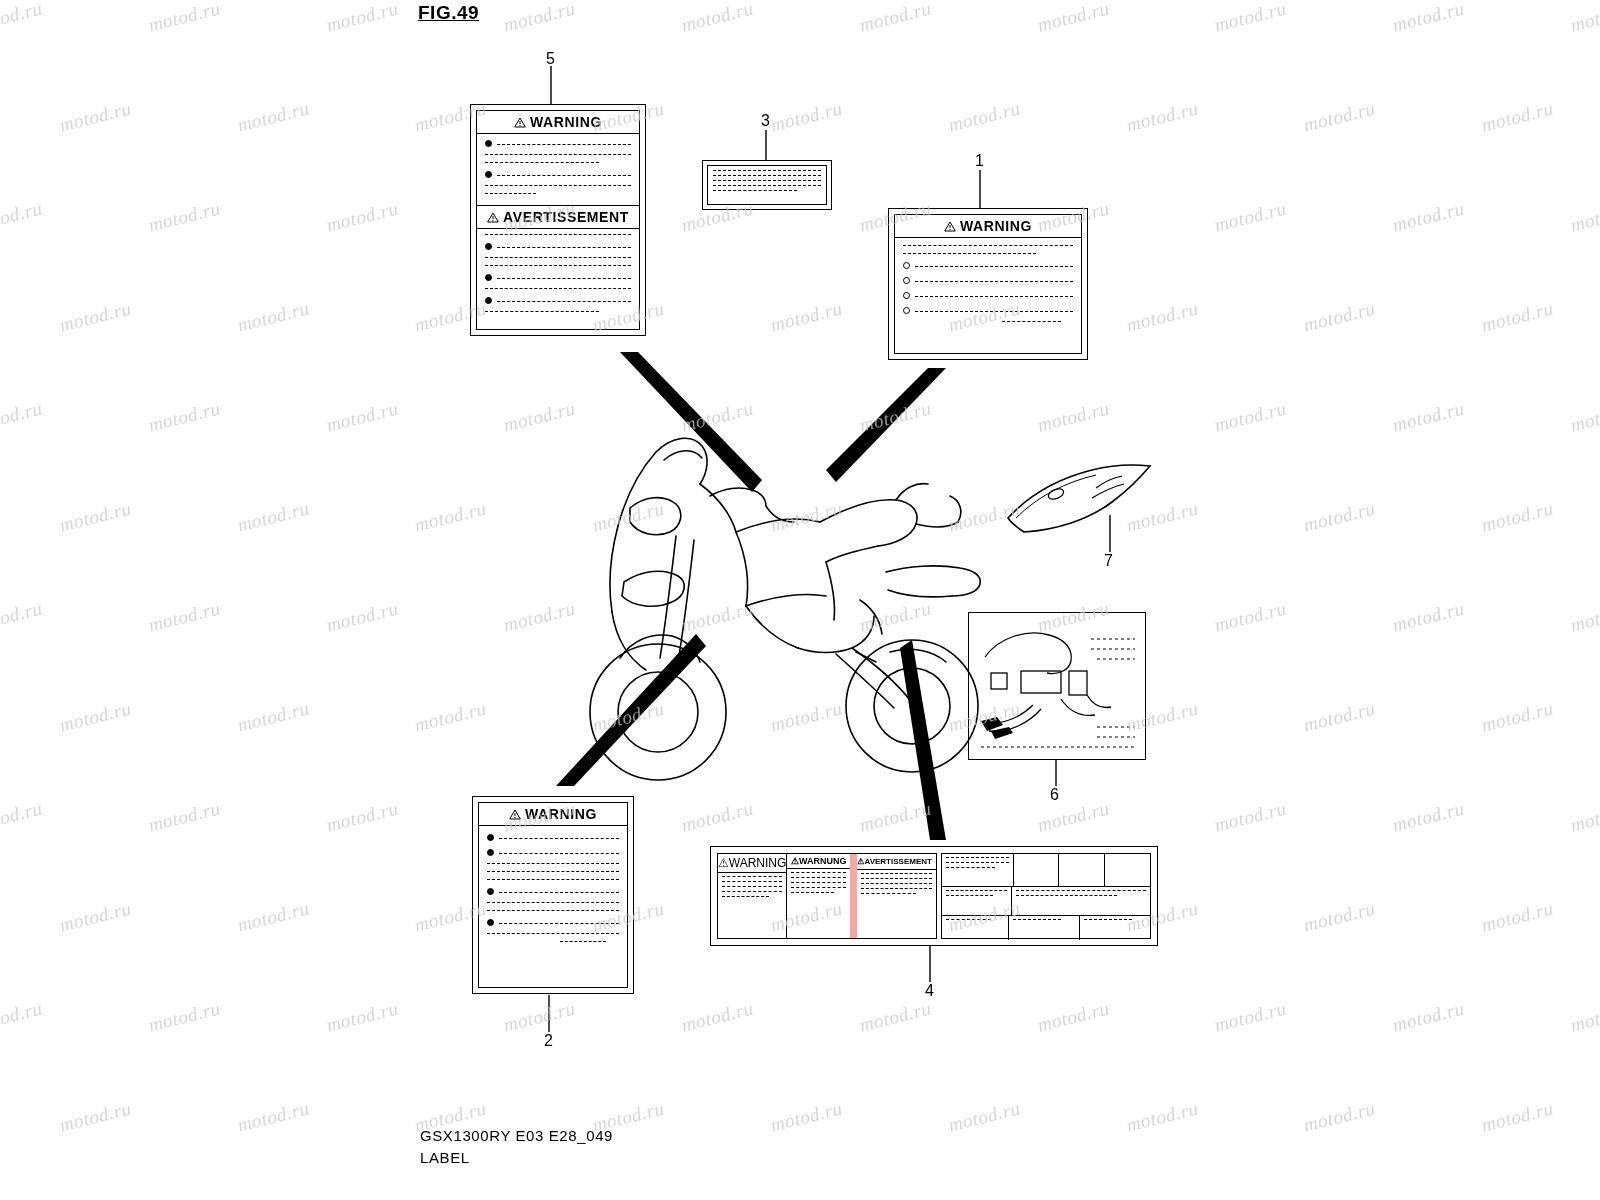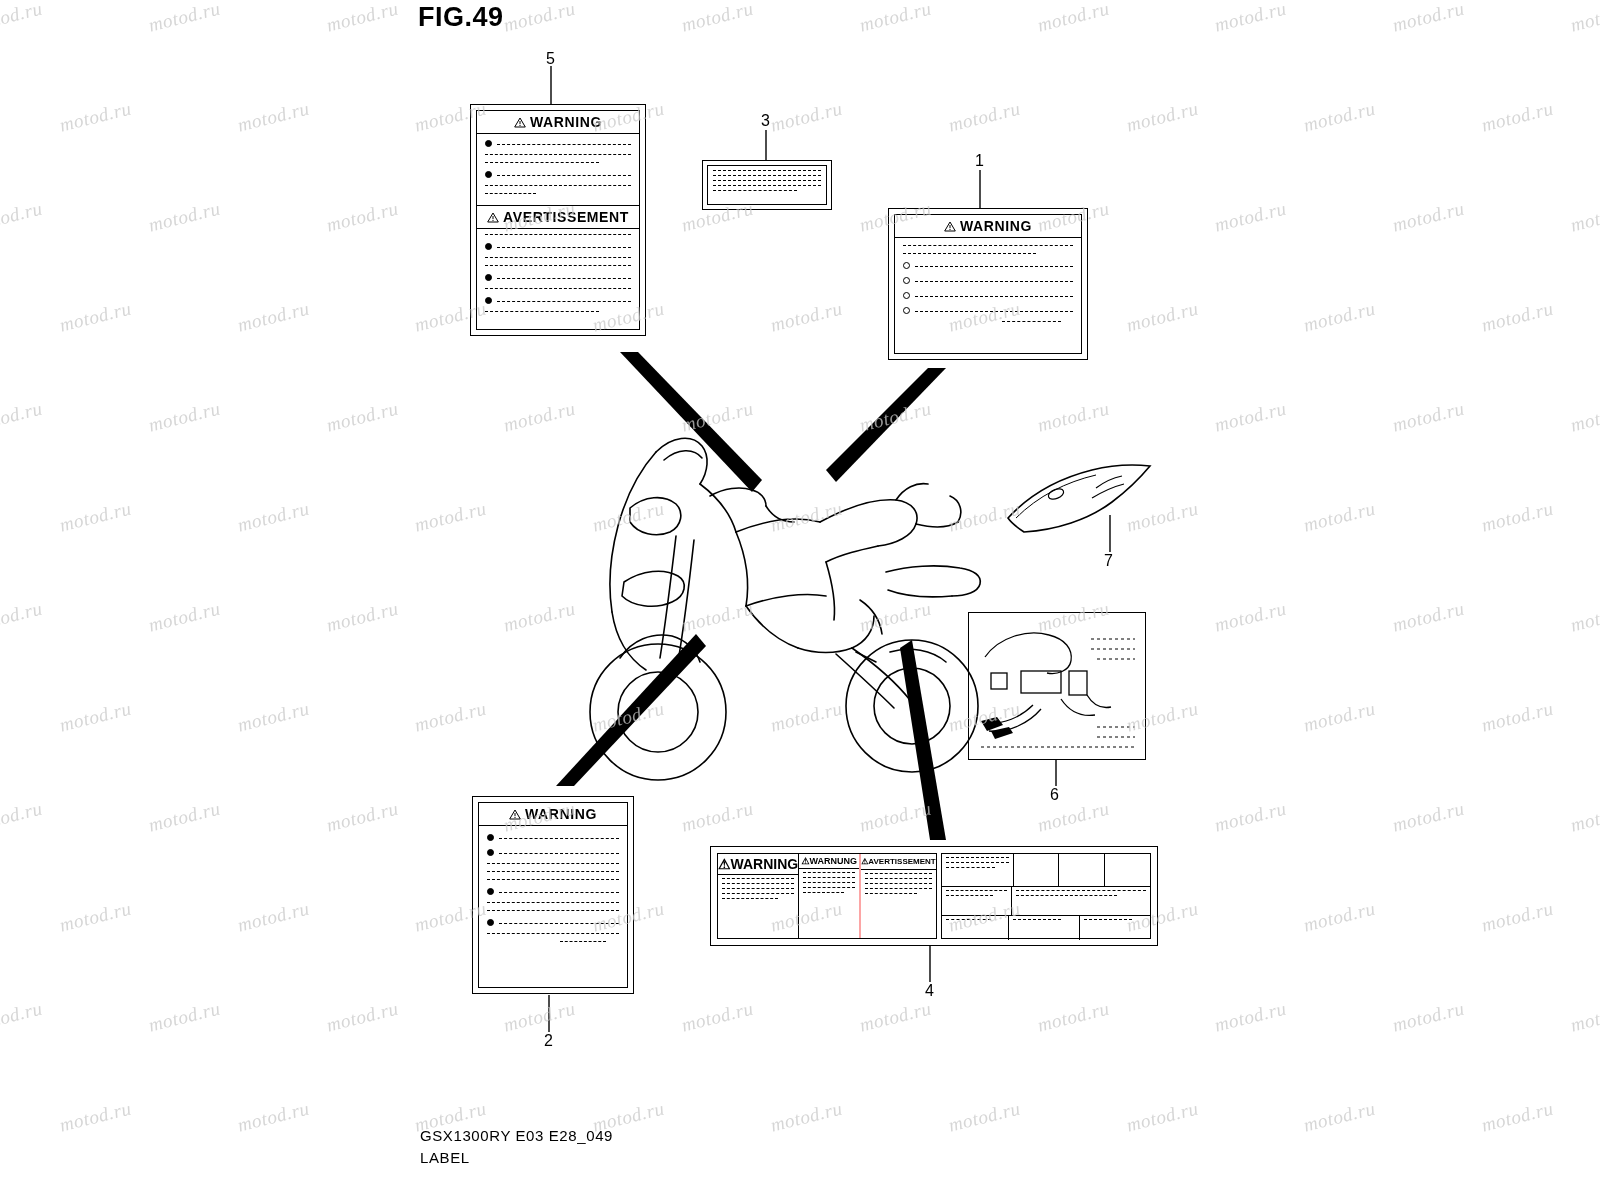--- a/index.html
+++ b/index.html
@@ -23,21 +23,21 @@
     color:#c9c9c9;
     opacity:.75;
     transform:rotate(-14deg);
     white-space:nowrap;
     letter-spacing:.5px;
   }
 
   
   .fig-title{
     position:absolute;left:418px;top:2px;
-    font-size:27px;font-weight:bold;letter-spacing:.5px;z-index:3;
+    font-size:19px;font-weight:bold;letter-spacing:.5px;z-index:3;text-decoration:underline;
   }
   .footer{
     position:absolute;left:420px;top:1125px;
     font-size:15px;letter-spacing:.6px;line-height:22px;z-index:3;
   }
 
   
   .card{position:absolute;border:1.6px solid #000;background:#fff;z-index:3;box-sizing:border-box;}
   .card .inner{position:absolute;left:5px;top:5px;right:5px;bottom:5px;border:1px solid #000;box-sizing:border-box;}
   .hdr{
@@ -382,32 +382,32 @@
         <div class="ln"></div>
         <div class="ln xshort" style="margin-left:55%;"></div>
       </div>
     </div>
   </div>
   <div class="num" style="left:544px;top:1032px;">2</div>
 
   <div class="card" style="left:710px;top:846px;width:448px;height:100px;">
     <div style="position:absolute;left:6px;top:6px;width:218px;bottom:6px;border:1px solid #000;display:flex;">
       <div style="flex:1;border-right:1px solid #000;">
-        <div style="text-align:center;font-size:14px;font-weight:bold;border-bottom:1px solid #000;padding:2px 0;white-space:nowrap;">
+        <div style="text-align:center;font-size:12px;font-weight:normal;border-bottom:1px solid #000;padding:2px 0;white-space:nowrap;">
           <span>⚠</span><span>WARNING</span>
         </div>
         <div style="padding:3px 4px;">
           <div class="ln" style="margin-bottom:4px;"></div>
             <div class="ln" style="margin-bottom:4px;"></div>
           <div class="ln" style="margin-bottom:4px;"></div>
             <div class="ln" style="margin-bottom:4px;"></div>
           <div class="ln mid" style="margin-bottom:0;"></div>
         </div>
       </div>
-      <div style="flex:1;border-right:2px solid #fca5a5;">
+      <div style="flex:1;border-right:7px solid #fca5a5;">
         <div style="text-align:center;font-size:9px;font-weight:bold;border-bottom:1px solid #000;padding:2px 0;white-space:nowrap;">
           <span>⚠</span><span>WARNUNG</span>
         </div>
         <div style="padding:3px 4px;">
           <div class="ln" style="margin-bottom:4px;"></div>
             <div class="ln" style="margin-bottom:4px;"></div>
           <div class="ln" style="margin-bottom:4px;"></div>
             <div class="ln" style="margin-bottom:4px;"></div>
           <div class="ln mid" style="margin-bottom:0;"></div>
         </div>

